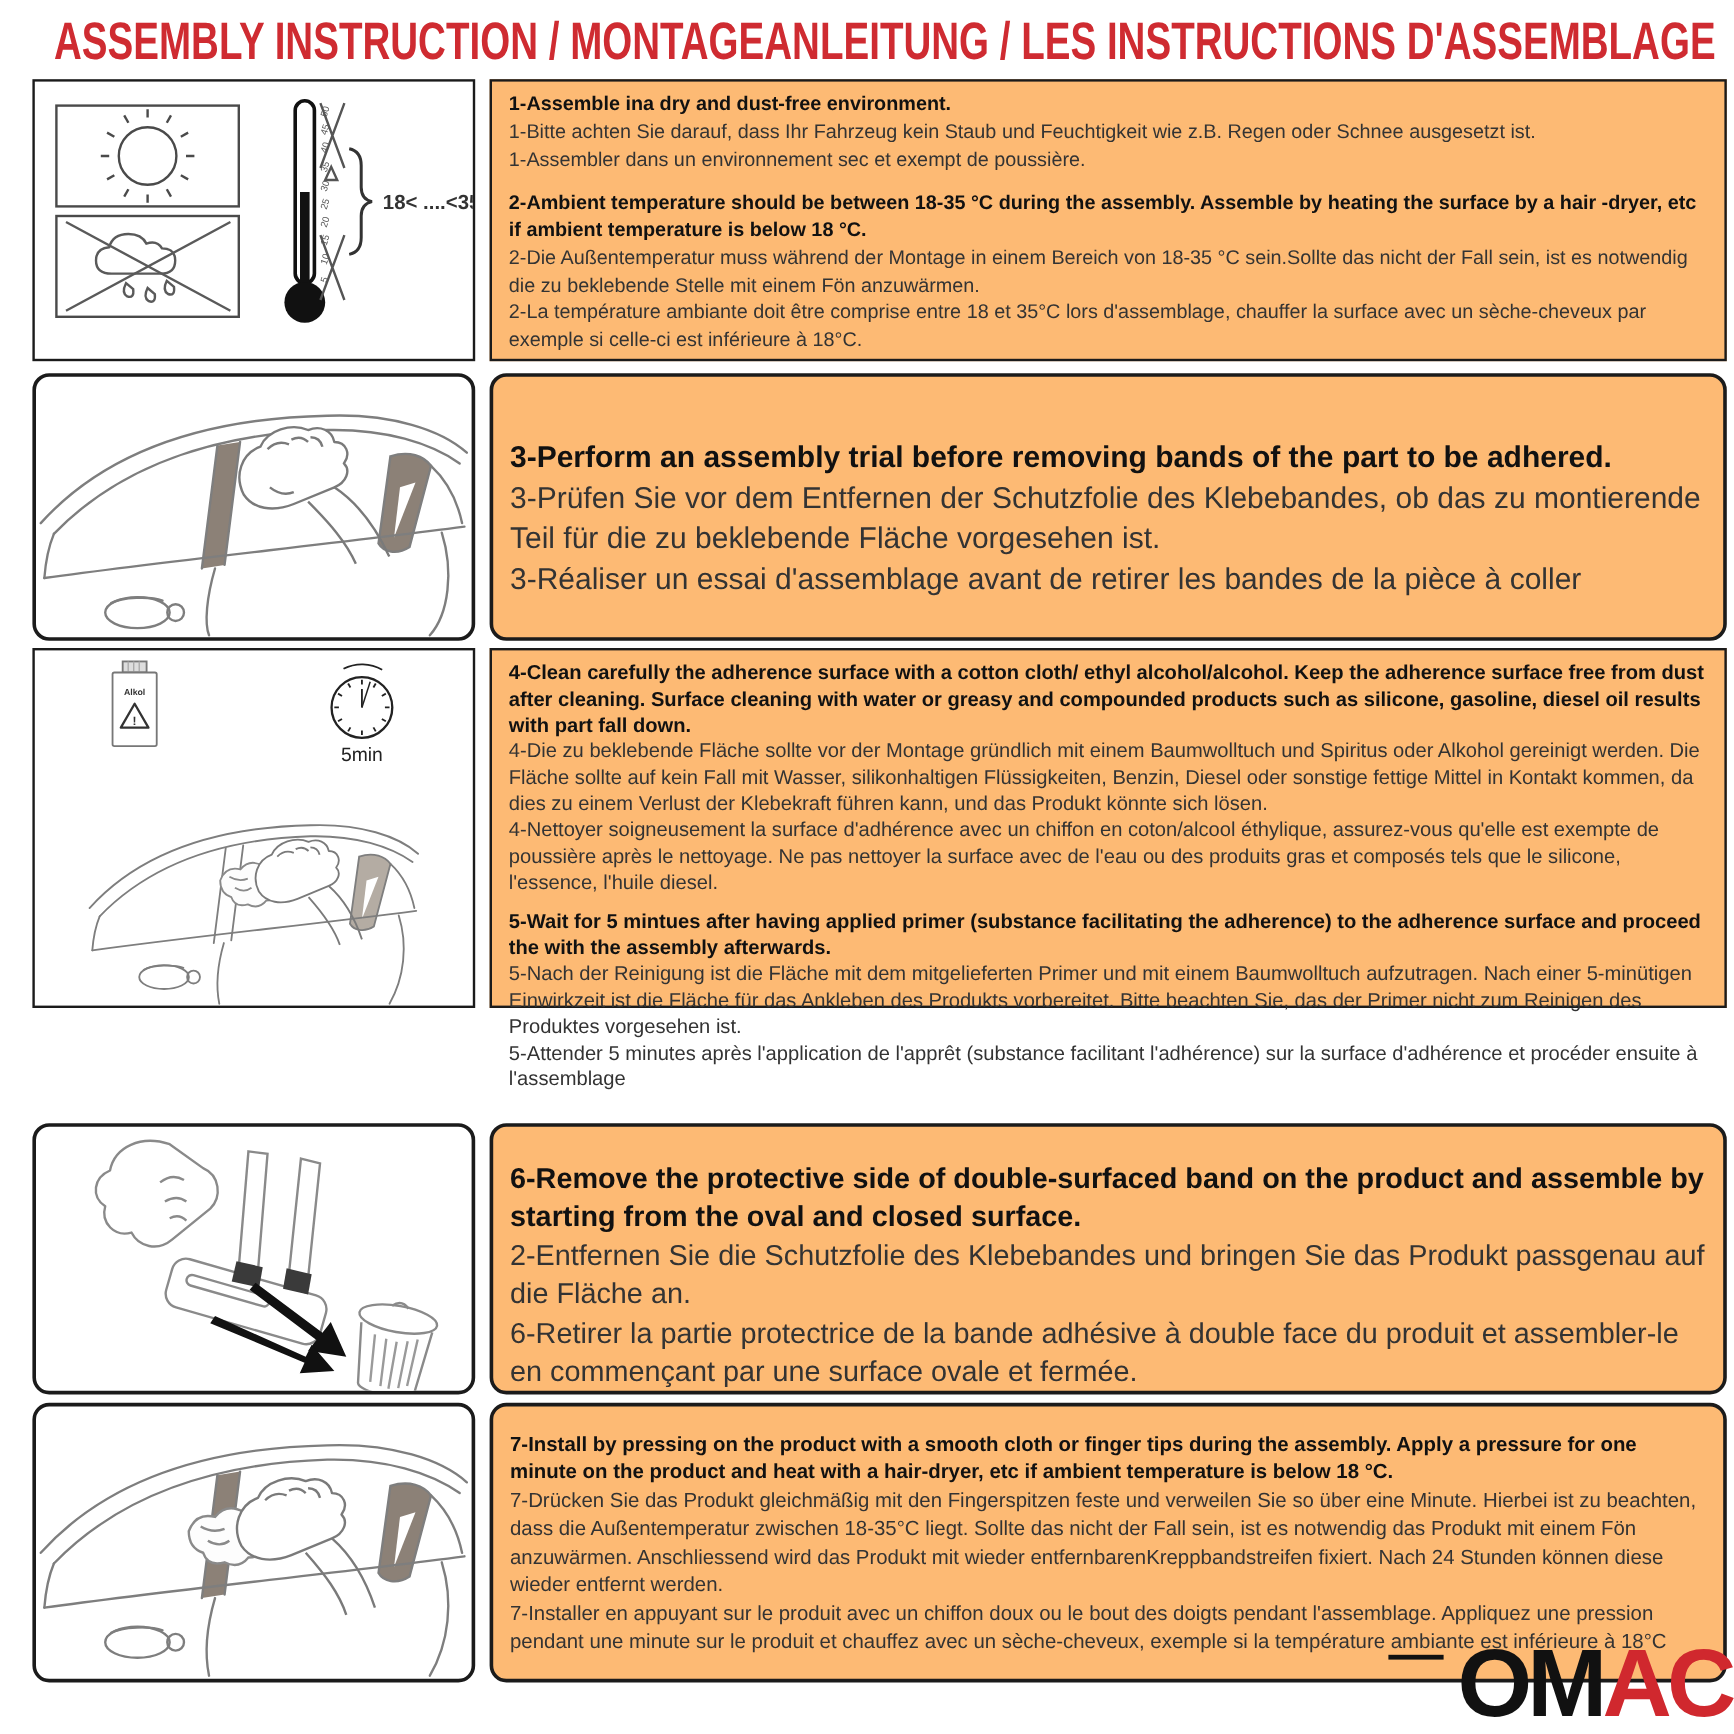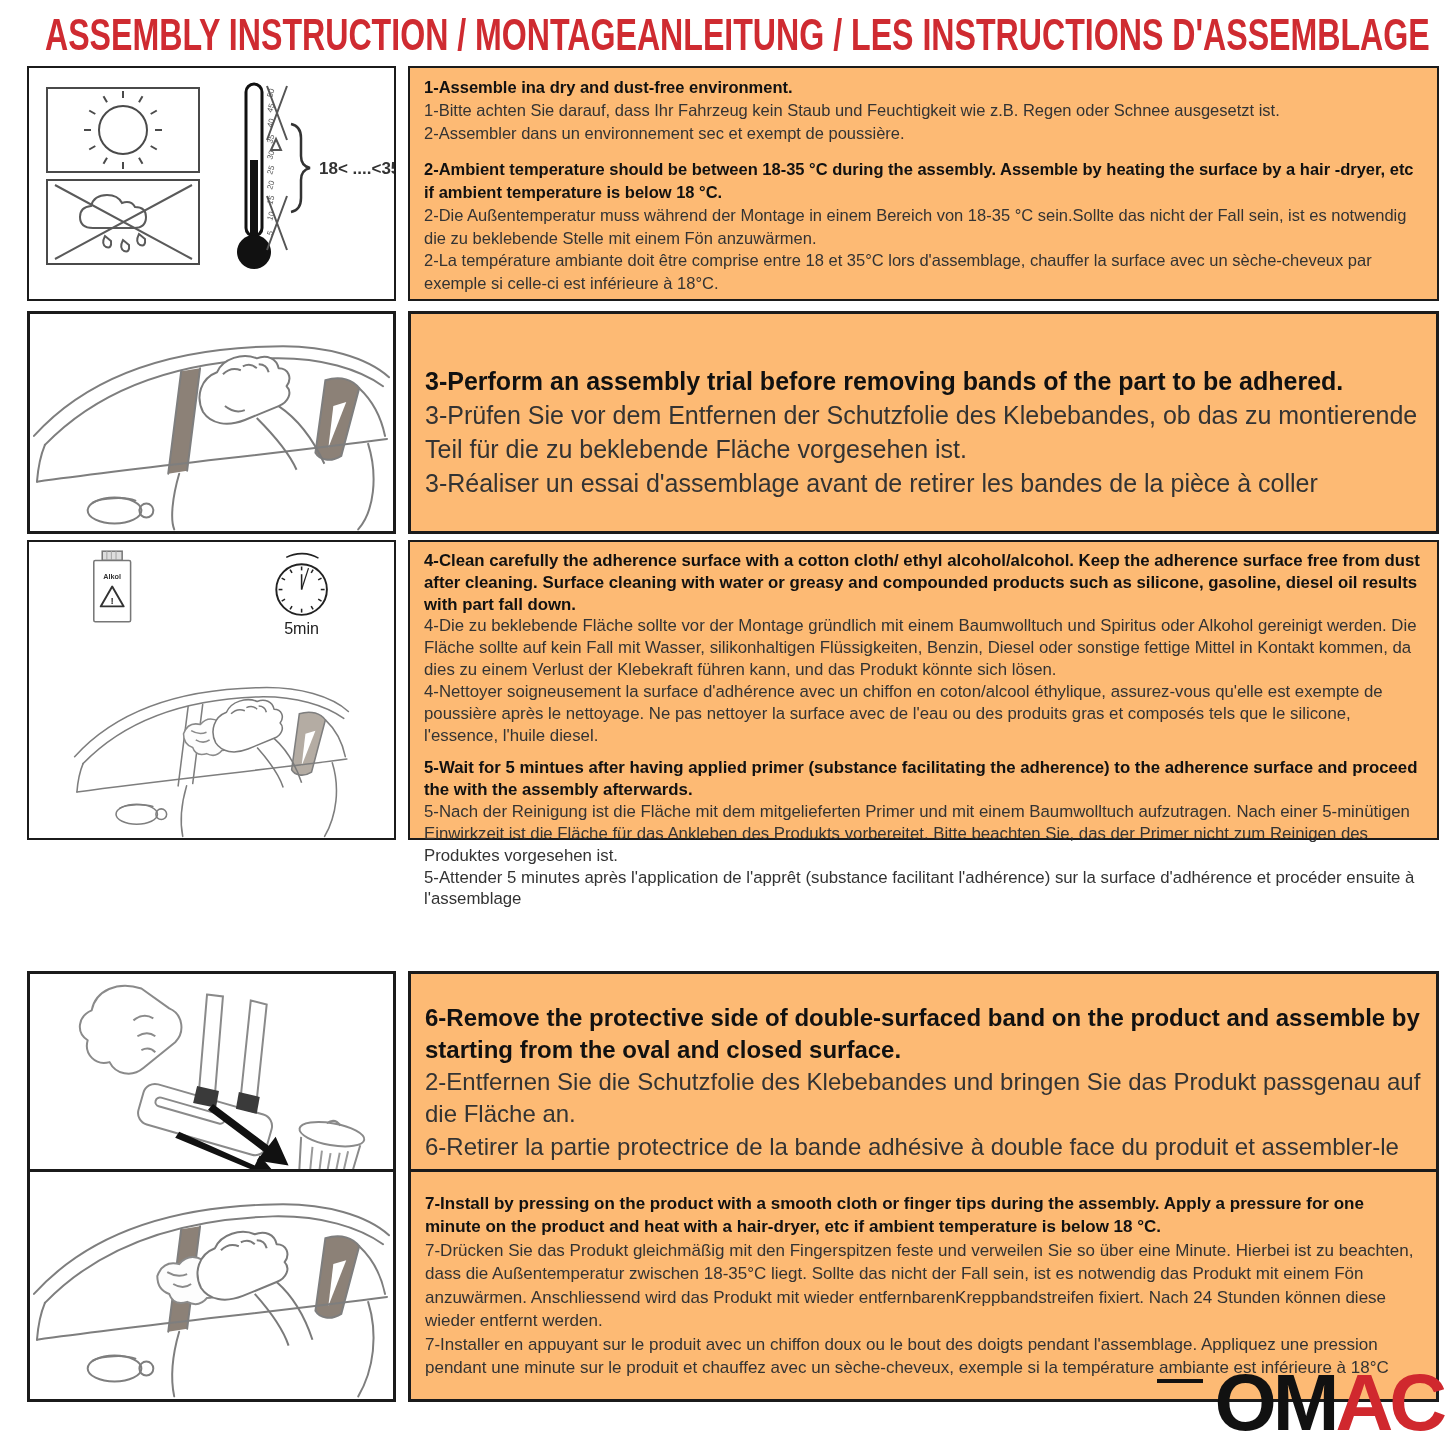--- a/index.html
+++ b/index.html
@@ -1,25 +1,25 @@
 <!DOCTYPE html>
 <html><head>
 <meta charset="utf-8">
 <style>
   html,body{margin:0;padding:0;background:#fff;}
   body{width:1445px;height:1445px;position:relative;font-family:"Liberation Sans",sans-serif;color:#222;overflow:hidden;}
   .title{position:absolute;left:45px;top:10px;font-size:44px;font-weight:bold;color:#cf2b31;
          white-space:nowrap;transform:scaleX(0.73);transform-origin:0 0;letter-spacing:0;}
   .imgbox{position:absolute;left:27px;width:369px;border:2px solid #1b1b1b;background:#fff;box-sizing:border-box;}
   .textbox{position:absolute;left:408px;width:1031px;border:2px solid #1b1b1b;background:#fdba74;box-sizing:border-box;padding:8px 14px;}
-  .thick{border-width:3px;}
+  .thick{border-width:3px;border-radius:14px;}
   .r1{top:66px;height:235px;}
   .r2{top:311px;height:223px;}
   .r3{top:540px;height:300px;}
-  .r4{top:971px;height:226px;}
+  .r4{top:936px;height:226px;}
   .r5{top:1169px;height:233px;}
   p{margin:0;font-size:16.5px;line-height:1.38;color:#333;}
   p.b{font-weight:bold;color:#111;}
   .t1 p.gap{margin-top:14px;}
   .t3 p{font-size:16.8px;line-height:1.30;}
   .t3 p.gap{margin-top:11px;}
   .t2{padding-top:50px;}
   .t2 p{font-size:25px;line-height:1.36;}
   .t4{padding-top:28px;}
   .t4 p{font-size:24px;line-height:1.34;}
@@ -89,21 +89,21 @@
         <path d="M238,128 L258,182 M258,128 L238,182"></path>
       </g>
       <path d="M262,56 Q272,58 272,70 L272,88 Q272,98 281,100 Q272,102 272,112 L272,130 Q272,142 262,144" stroke="#333" stroke-width="2.5" fill="none"></path>
       <text x="290" y="106" font-size="17" font-weight="bold" fill="#333">18&lt; ....&lt;35 C</text>
     </g>
   </svg>
 </div>
 <div class="textbox r1 t1">
   <p class="b">1-Assemble ina dry and dust-free environment.</p>
   <p>1-Bitte achten Sie darauf, dass Ihr Fahrzeug kein Staub und Feuchtigkeit wie z.B. Regen oder Schnee ausgesetzt ist.</p>
-  <p>2-Assembler dans un environnement sec et exempt de poussière.</p>
+  <p>1-Assembler dans un environnement sec et exempt de poussière.</p>
   <p class="b gap">2-Ambient temperature should be between 18-35 °C  during the assembly. Assemble by heating the surface by a hair -dryer, etc if ambient temperature is below 18 °C.</p>
   <p>2-Die Außentemperatur muss während der Montage in einem Bereich von 18-35 °C  sein.Sollte das nicht der Fall sein, ist es notwendig die zu beklebende Stelle mit einem Fön anzuwärmen.</p>
   <p>2-La température ambiante doit être comprise entre 18 et 35°C lors d'assemblage, chauffer la surface avec un sèche-cheveux par exemple si celle-ci est inférieure à 18°C.</p>
 </div>
 
 <div class="imgbox r2 thick">
   <svg viewBox="0 0 365 217">
     <path d="M152,57 L171,54 L158,157 L139,160 Z" fill="#8c8177"></path>
     <path d="M297,66 C313,61 325,66 331,74 L313,142 C302,149 291,146 287,139 Z" fill="#8c8177"></path>
     <path d="M305,92 L318,88 L300,134 Z" fill="#fff"></path>

